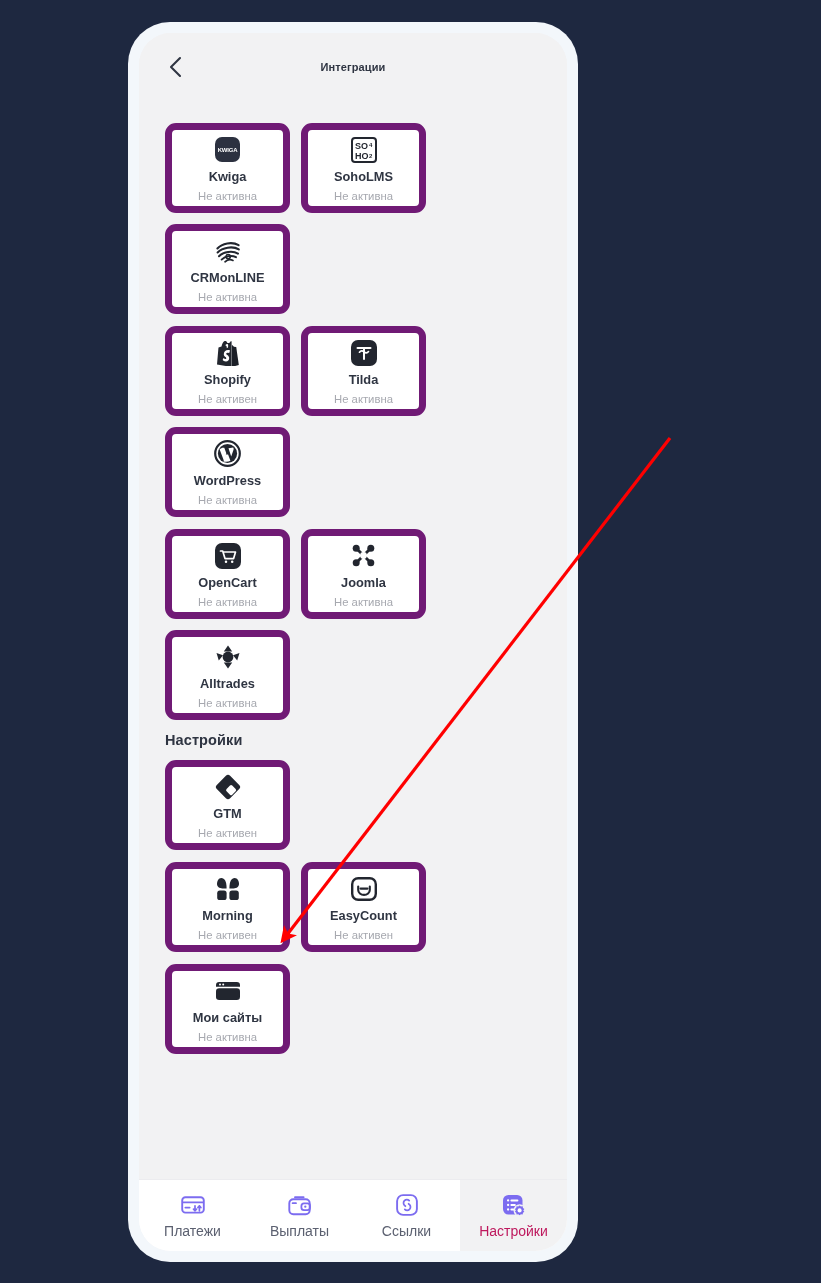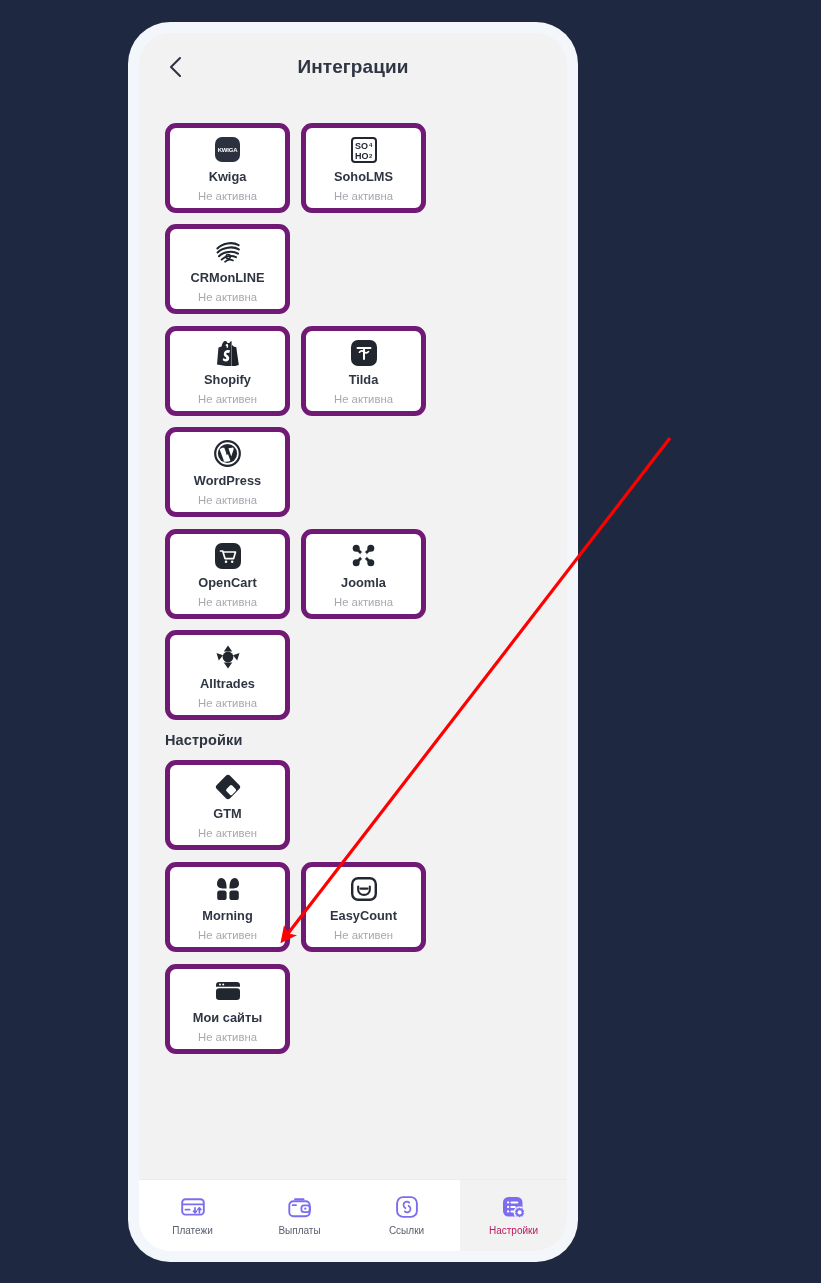--- a/index.html
+++ b/index.html
@@ -43,21 +43,21 @@
     position: absolute; left: 20px; top: 50%;
     transform: translateY(-50%);
     width: 34px; height: 34px;
     display: flex; align-items: center; justify-content: center;
     cursor: pointer;
   }
   .back-btn svg { display: block; }
   .app-title {
     width: 100%;
     text-align: center;
-    font-size: 19px;
+    font-size: 11px;
     font-weight: 700;
     color: #2f3542;
     letter-spacing: .1px;
   }
 
   
   .content {
     flex: 1 1 auto;
     overflow: hidden;
     padding: 22px 0 0 0;
@@ -74,21 +74,21 @@
   .cards-row {
     display: flex;
     gap: 11px;
     margin-bottom: 12px;
     flex-wrap: wrap;
   }
   .int-card {
     width: 125px;
     height: 90px;
     background: #ffffff;
-    border: 5px solid #701a75;
+    border: 7px solid #701a75;
     border-radius: 11px;
     display: flex;
     flex-direction: column;
     align-items: center;
     justify-content: center;
     cursor: pointer;
     padding-top: 2px;
   }
   .int-card .ic {
     height: 28px;
@@ -123,21 +123,21 @@
     display: flex;
     flex-direction: column;
     align-items: center;
     justify-content: center;
     gap: 7px;
     cursor: pointer;
     background: #ffffff;
   }
   .nav-item.active { background: #f2f2f3; }
   .nav-label {
-    font-size: 10px;
+    font-size: 14px;
     color: #5b6070;
     line-height: 1;
   }
   .nav-item.active .nav-label { color: #be185d; font-weight: 400; }
   .nav-ic { height: 24px; display: flex; align-items: center; justify-content: center; }
 
   
   .arrow-layer {
     position: absolute; left: 0; top: 0;
     width: 821px; height: 1283px;

